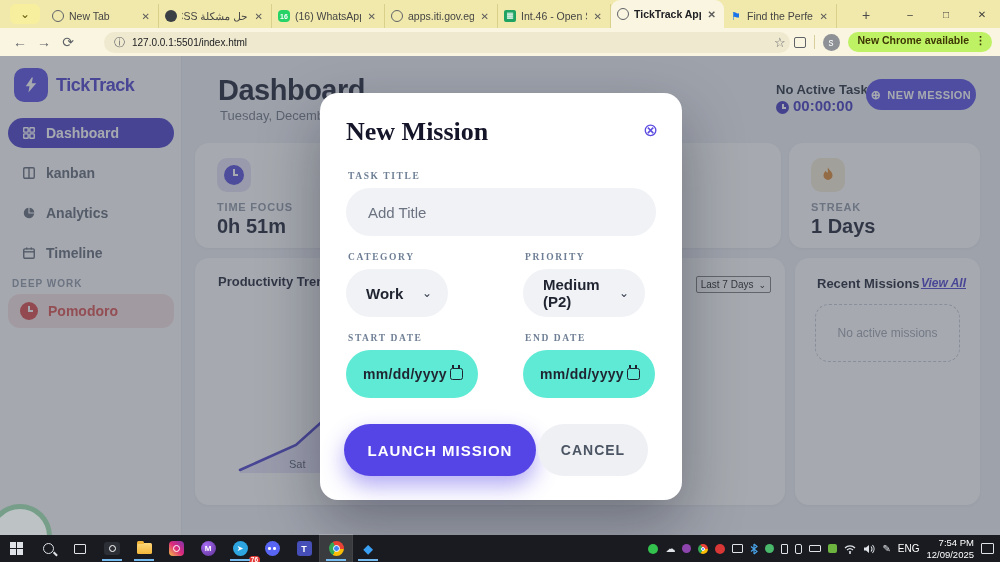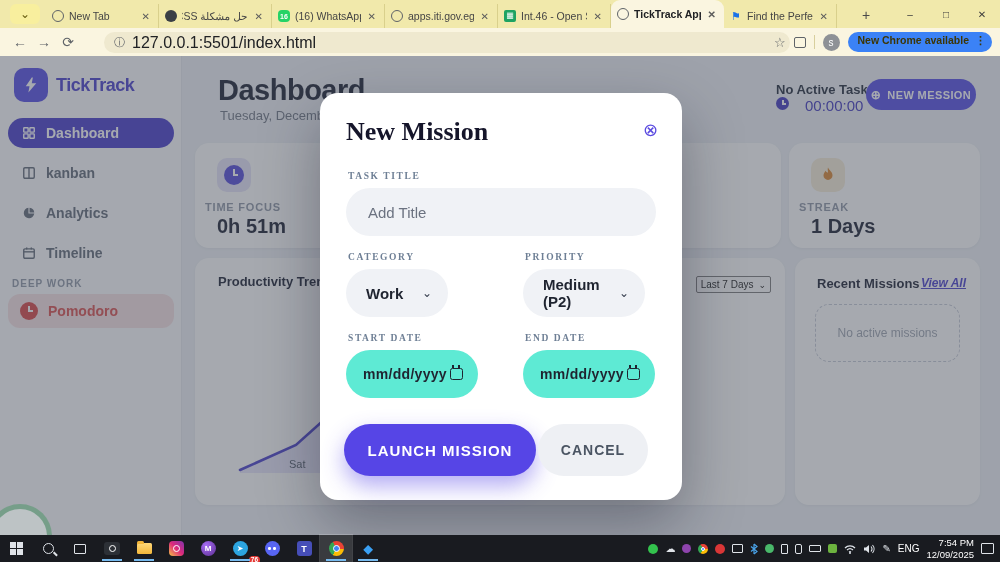--- a/index.html
+++ b/index.html
@@ -22,27 +22,27 @@
   .fav.sheet { background:#1ea362; border-radius:2px; color:#fff; font-size:8px; line-height:1; }
   .fav.flag { color:#1a73e8; font-size:11px; }
   .newtab-btn { position:absolute; left:856px; top:5px; width:20px; height:20px; border-radius:50%; color:#4a4a4a; font-size:14px; display:flex; align-items:center; justify-content:center; cursor:pointer; }
   .wincontrols { position:absolute; right:0; top:0; height:28px; display:flex; }
   .wc { width:36px; height:28px; display:flex; align-items:center; justify-content:center; font-size:10px; color:#3c3c3c; cursor:pointer; }
   .toolbar { position:absolute; left:0; top:28px; width:1000px; height:28px; background:#faf5e0; display:flex; align-items:center; }
   .nav-ic { width:24px; text-align:center; color:#5f6368; font-size:14px; cursor:pointer; }
   .nav-ic.back { margin-left:8px; }
   .omnibox { position:absolute; left:104px; top:32px; width:686px; height:21px; background:#efe9cf; border-radius:11px; display:flex; align-items:center; padding:0 10px; gap:7px; }
   .omnibox .info { color:#5f6368; font-size:11px; }
-  .omnibox .url { color:#202124; font-size:16px; }
+  .omnibox .url { color:#202124; font-size:10px; }
   .tb-right { position:absolute; right:8px; top:30px; height:24px; display:flex; align-items:center; gap:8px; }
   .star { color:#5f6368; font-size:13px; cursor:pointer; }
   .panel-ic { width:12px; height:11px; border:1.5px solid #5f6368; border-radius:2px; cursor:pointer; }
   .tb-sep { width:1px; height:14px; background:#d8cf9d; }
   .avatar { width:17px; height:17px; border-radius:50%; background:#8e9196; color:#fff; font-size:10px; display:flex; align-items:center; justify-content:center; cursor:pointer; }
-  .update-pill { height:20px; background:#3b82f6; border-radius:10px; display:flex; align-items:center; padding:0 6px 4px 10px; gap:6px; cursor:pointer; }
+  .update-pill { height:20px; background:#bef264; border-radius:10px; display:flex; align-items:center; padding:0 6px 4px 10px; gap:6px; cursor:pointer; }
   .update-pill .u-txt { font-size:10.5px; color:#3d3605; font-weight:bold; }
   .update-pill .u-menu { color:#3d3605; font-size:11px; font-weight:bold; }
 
   
   .page { position:absolute; left:0; top:56px; width:1000px; height:479px; background:#eef1f6; overflow:hidden; }
 
   
   .sidebar { position:absolute; left:0; top:0; width:182px; height:479px; background:#fcfcfe; border-right:1px solid #e6e9ef; }
   .brand { position:absolute; left:14px; top:12px; display:flex; align-items:center; gap:8px; }
   .brand-logo { width:34px; height:34px; border-radius:10px; background:#4f46e5; color:#fff; display:flex; align-items:center; justify-content:center; }
@@ -53,31 +53,31 @@
   .side-section { position:absolute; left:12px; top:222px; font-size:10px; font-weight:bold; letter-spacing:1px; color:#8a93a3; }
   .pomodoro { position:absolute; left:8px; top:238px; width:166px; height:34px; border-radius:12px; background:#f7e0e2; display:flex; align-items:center; gap:10px; padding:0 12px; color:#d84848; font-weight:bold; font-size:14px; cursor:pointer; }
   .pomo-ic { width:18px; height:18px; border-radius:50%; background:#d63f3f; position:relative; }
   .pomo-ic::before { content:""; position:absolute; left:8px; top:4px; width:2px; height:6px; background:#fff; }
   .pomo-ic::after { content:""; position:absolute; left:8px; top:8px; width:5px; height:2px; background:#fff; }
 
   
   .page-title { position:absolute; left:218px; top:18px; font-size:29px; font-weight:800; color:#13182b; letter-spacing:-0.5px; }
   .page-date { position:absolute; left:220px; top:52px; font-size:13px; color:#6b7280; }
   .hdr-status { position:absolute; left:776px; top:26px; font-size:13px; font-weight:600; color:#1b2435; }
-  .hdr-timer { position:absolute; left:776px; top:41px; display:flex; align-items:flex-start; gap:16px; color:#3a31bd; font-weight:400; font-size:15px; }
+  .hdr-timer { position:absolute; left:776px; top:41px; display:flex; align-items:flex-end; gap:4px; color:#3a31bd; font-weight:700; font-size:15px; }
   .timer-ic { width:13px; height:13px; border-radius:50%; background:#3a31bd; position:relative; }
   .timer-ic::before { content:""; position:absolute; left:6px; top:3px; width:1.5px; height:4px; background:#fff; }
   .timer-ic::after { content:""; position:absolute; left:6px; top:6px; width:3.5px; height:1.5px; background:#fff; }
   .new-mission-btn { position:absolute; left:866px; top:23px; width:110px; height:31px; border-radius:16px; background:#4f46e5; color:#fff; border:none; display:flex; align-items:center; justify-content:center; gap:6px; font-size:11px; font-weight:bold; letter-spacing:0.4px; cursor:pointer; font-family:inherit; }
   .new-mission-btn .plus { font-size:12px; }
 
   
   .card { position:absolute; background:#fff; border-radius:14px; box-shadow:0 1px 3px rgba(20,25,40,0.05); }
   .stat-tile { position:absolute; left:22px; top:15px; width:34px; height:34px; border-radius:10px; display:flex; align-items:center; justify-content:center; }
-  .stat-label { position:absolute; left:10px; top:58px; font-size:11px; font-weight:bold; letter-spacing:0.8px; color:#8a93a3; }
+  .stat-label { position:absolute; left:22px; top:58px; font-size:11px; font-weight:bold; letter-spacing:0.8px; color:#8a93a3; }
   .stat-value { position:absolute; left:22px; top:72px; font-size:20px; font-weight:800; color:#13182b; }
   .tile-purple { background:#e4e2f8; }
   .tile-orange { background:#f6ecd6; }
   .clock-fill { width:20px; height:20px; border-radius:50%; background:#4c42d8; position:relative; }
   .clock-fill::before { content:""; position:absolute; left:9px; top:4px; width:2px; height:7px; background:#fff; }
   .clock-fill::after { content:""; position:absolute; left:9px; top:9px; width:5px; height:2px; background:#fff; }
 
   
   .chart-title { position:absolute; left:23px; top:16px; font-size:13px; font-weight:bold; color:#13182b; }
   .range-select { position:absolute; right:14px; top:18px; height:17px; background:#fdfdfd; border:1px solid #767676; border-radius:2px; font-size:10px; color:#111; display:flex; align-items:center; gap:5px; padding:0 4px; cursor:pointer; }

